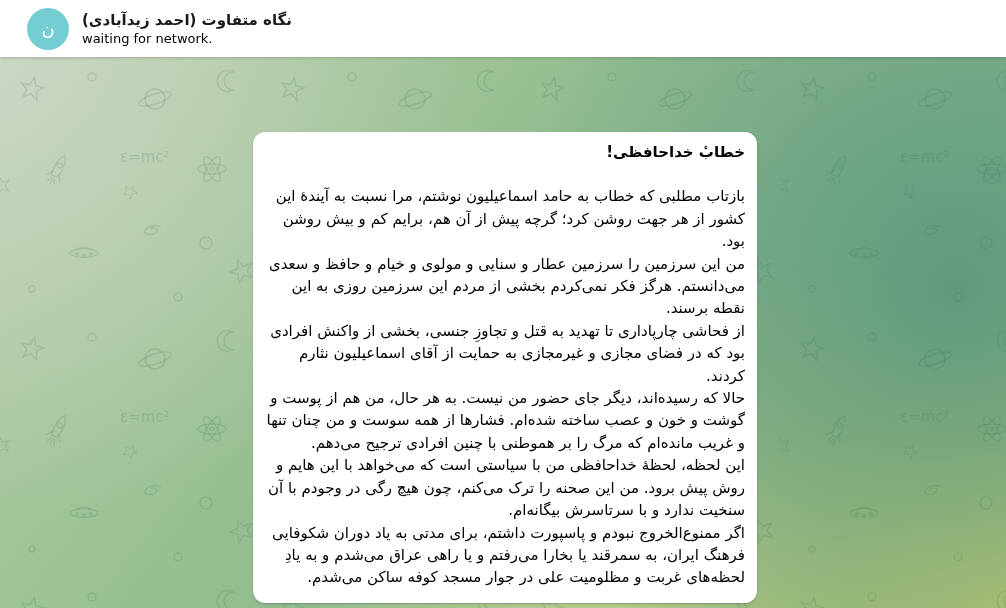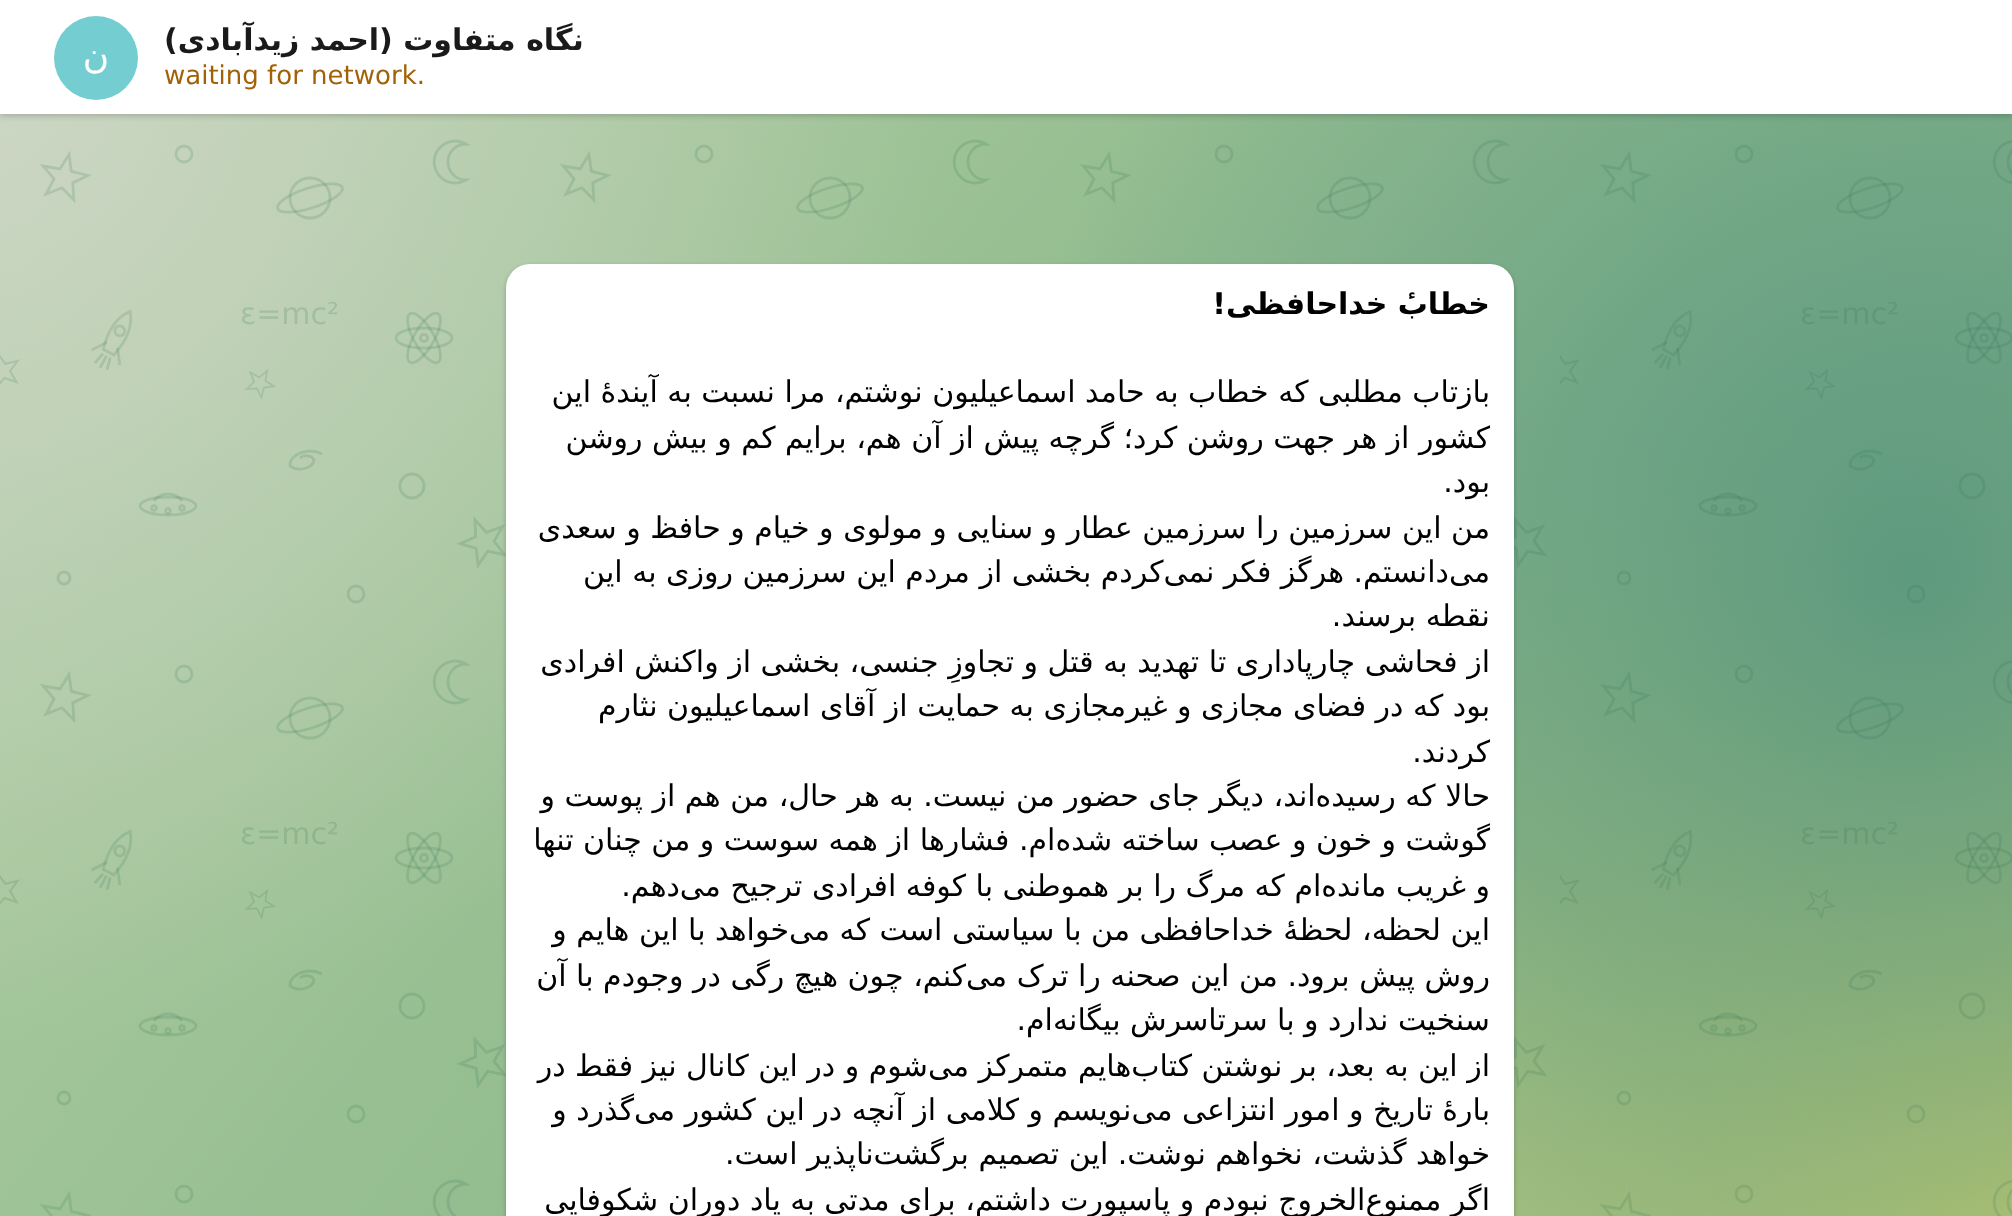--- a/index.html
+++ b/index.html
@@ -17,21 +17,21 @@
   .avatar {
     width:42px; height:42px; border-radius:50%;
     margin-left:27px; flex:0 0 auto;
     background:#74ced1;
     display:flex; align-items:center; justify-content:center;
     color:#ffffff; font-size:18px; line-height:1;
     cursor:pointer;
   }
   .header-info { margin-left:13px; display:flex; flex-direction:column; cursor:pointer; }
   .chat-title { font-size:15px; font-weight:700; color:#1a1a1a; line-height:20px; }
-  .chat-status { font-size:13px; color:#a16207; line-height:17px; }
+  .chat-status { font-size:13px; color:#000000; line-height:17px; }
 
   
   .chat-area {
     position:absolute; top:57px; left:0; width:1006px; height:551px;
     background:
       radial-gradient(circle at 95% 42%, rgba(84,148,126,.85) 0%, rgba(84,148,126,0) 46%),
       radial-gradient(circle at 101% 101%, rgba(198,204,110,.95) 0%, rgba(198,204,110,0) 38%),
       radial-gradient(circle at 58% 108%, rgba(205,215,140,.75) 0%, rgba(205,215,140,0) 34%),
       radial-gradient(circle at -2% -4%, rgba(206,214,199,.95) 0%, rgba(206,214,199,0) 42%),
       linear-gradient(128deg, #b3cfa4 0%, #94bd90 45%, #85b287 100%);
@@ -117,21 +117,20 @@
       <rect width="100%" height="100%" fill="url(#doodleTile)"></rect>
     </svg>
   </div>
 
   <div class="bubble">
     <div class="msg-title">خطابٔ خداحافظی!</div>
     <div>
         <div class="msg-para">بازتاب مطلبی که خطاب به حامد اسماعیلیون نوشتم، مرا نسبت به آیندهٔ این کشور از هر جهت روشن کرد؛ گرچه پیش از آن هم، برایم کم و بیش روشن بود.</div>
         <div class="msg-para">من این سرزمین را سرزمین عطار و سنایی و مولوی و خیام و حافظ و سعدی می‌دانستم. هرگز فکر نمی‌کردم بخشی از مردم این سرزمین روزی به این نقطه برسند.</div>
         <div class="msg-para">از فحاشی چارپاداری تا تهدید به قتل و تجاوزِ جنسی، بخشی از واکنش افرادی بود که در فضای مجازی و غیرمجازی به حمایت از آقای اسماعیلیون نثارم کردند.</div>
-        <div class="msg-para">حالا که رسیده‌اند، دیگر جای حضور من نیست. به هر حال، من هم از پوست و گوشت و خون و عصب ساخته شده‌ام. فشارها از همه سوست و من چنان تنها و غریب مانده‌ام که مرگ را بر هموطنی با کوفه افرادی ترجیح می‌دهم.</div>
+        <div class="msg-para">حالا که رسیده‌اند، دیگر جای حضور من نیست. به هر حال، من هم از پوست و گوشت و خون و عصب ساخته شده‌ام. فشارها از همه سوست و من چنان تنها و غریب مانده‌ام که مرگ را بر هموطنی با چنین افرادی ترجیح می‌دهم.</div>
         <div class="msg-para">این لحظه، لحظهٔ خداحافظی من با سیاستی است که می‌خواهد با این هایم و روش پیش برود. من این صحنه را ترک می‌کنم، چون هیچ رگی در وجودم با آن سنخیت ندارد و با سرتاسرش بیگانه‌ام.</div>
-        <div class="msg-para">از این به بعد، بر نوشتن کتاب‌هایم متمرکز می‌شوم و در این کانال نیز فقط در بارهٔ تاریخ و امور انتزاعی می‌نویسم و کلامی از آنچه در این کشور می‌گذرد و خواهد گذشت، نخواهم نوشت. این تصمیم برگشت‌ناپذیر است.</div>
         <div class="msg-para">اگر ممنوع‌الخروج نبودم و پاسپورت داشتم، برای مدتی به یاد دوران شکوفایی فرهنگ ایران، به سمرقند یا بخارا می‌رفتم و یا راهی عراق می‌شدم و به یادِ لحظه‌های غربت و مظلومیت علی در جوار مسجد کوفه ساکن می‌شدم.</div>
       </div>
 
   </div>
 
 </div>
 
 </body></html>

